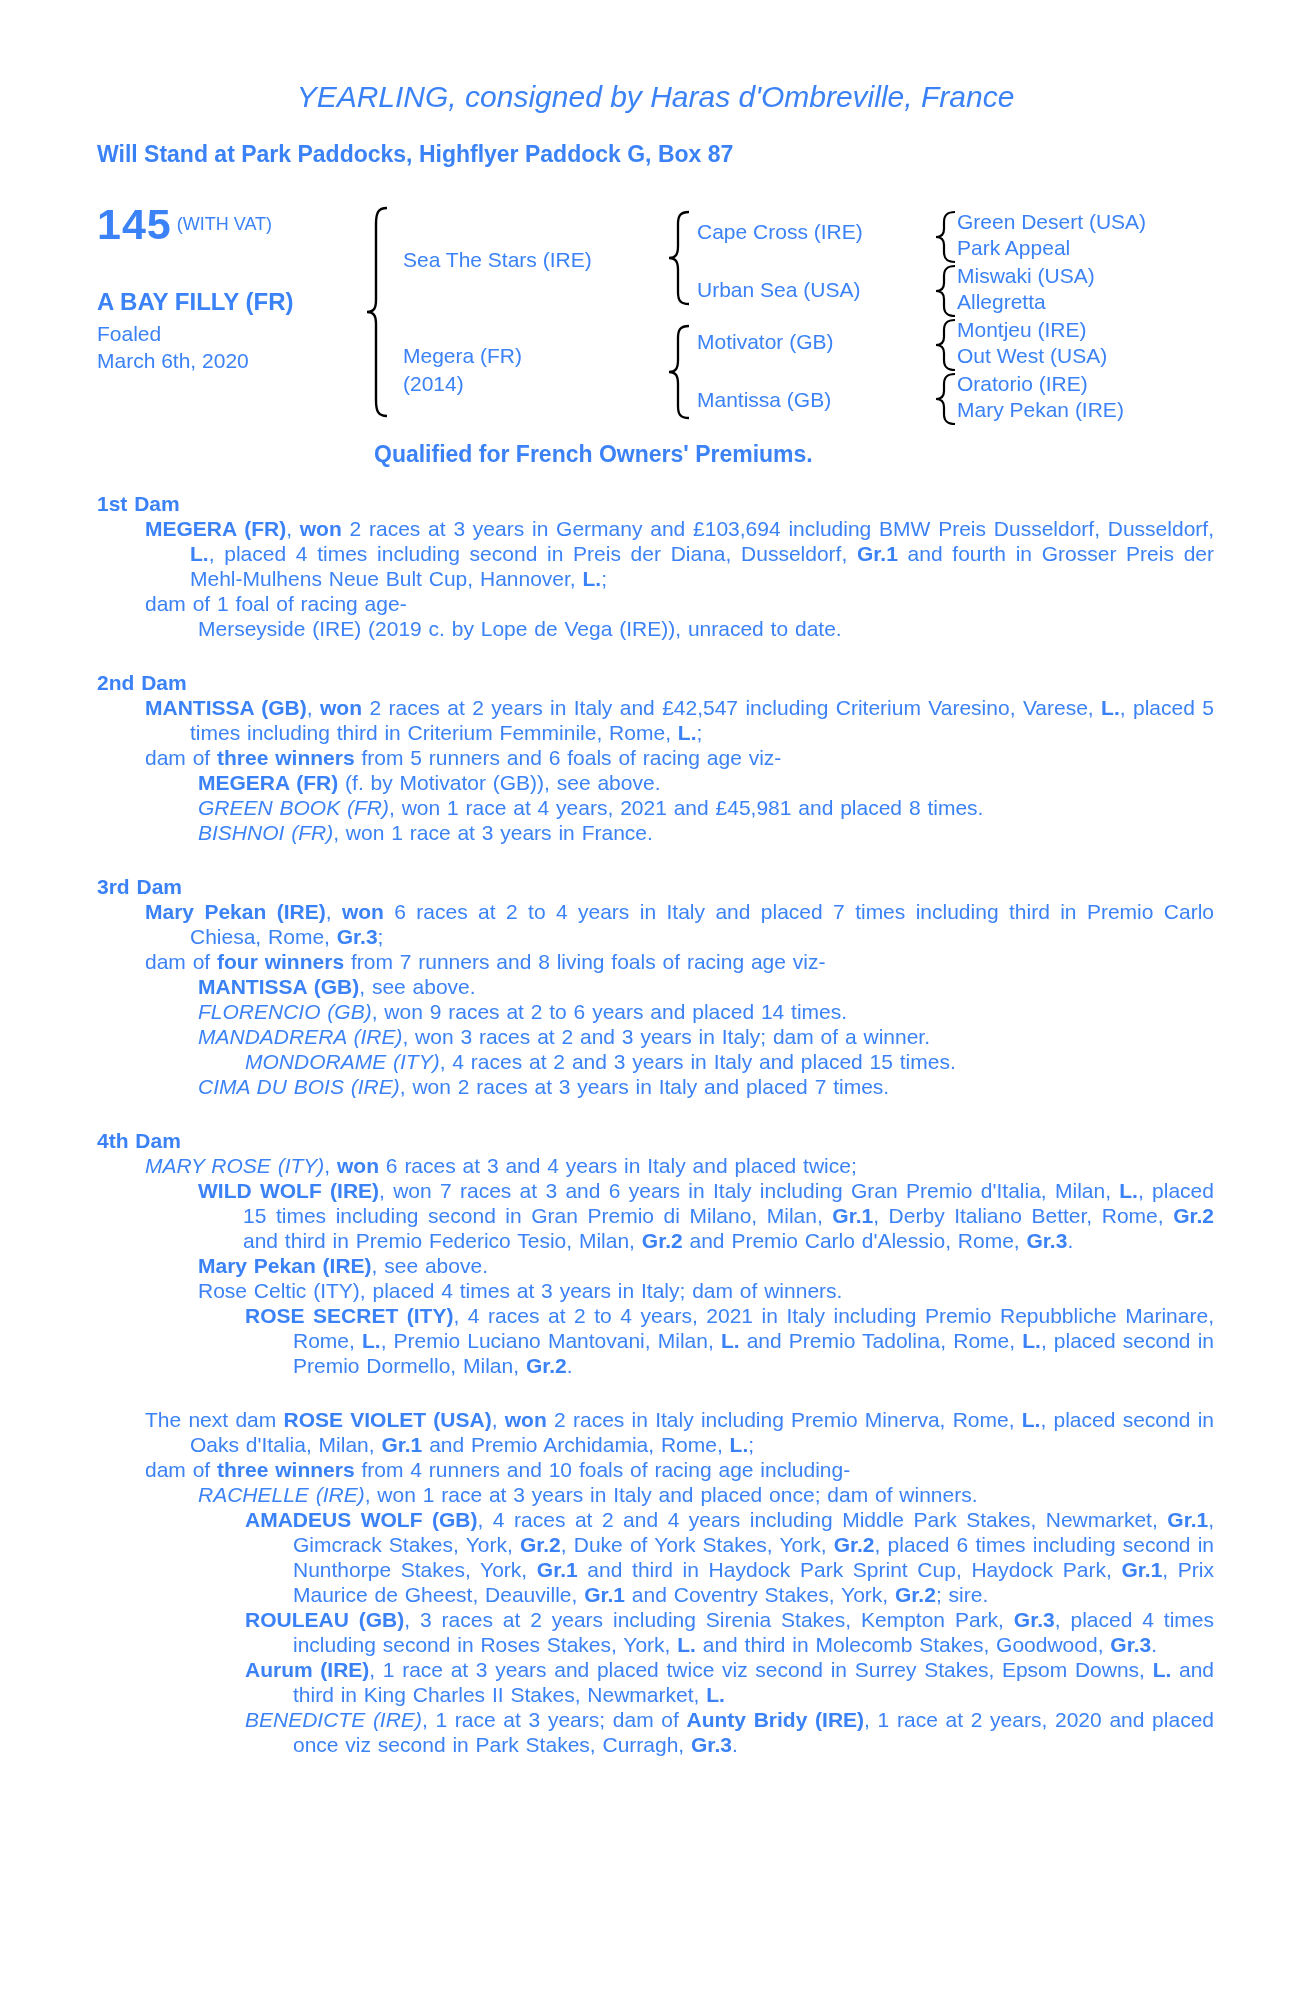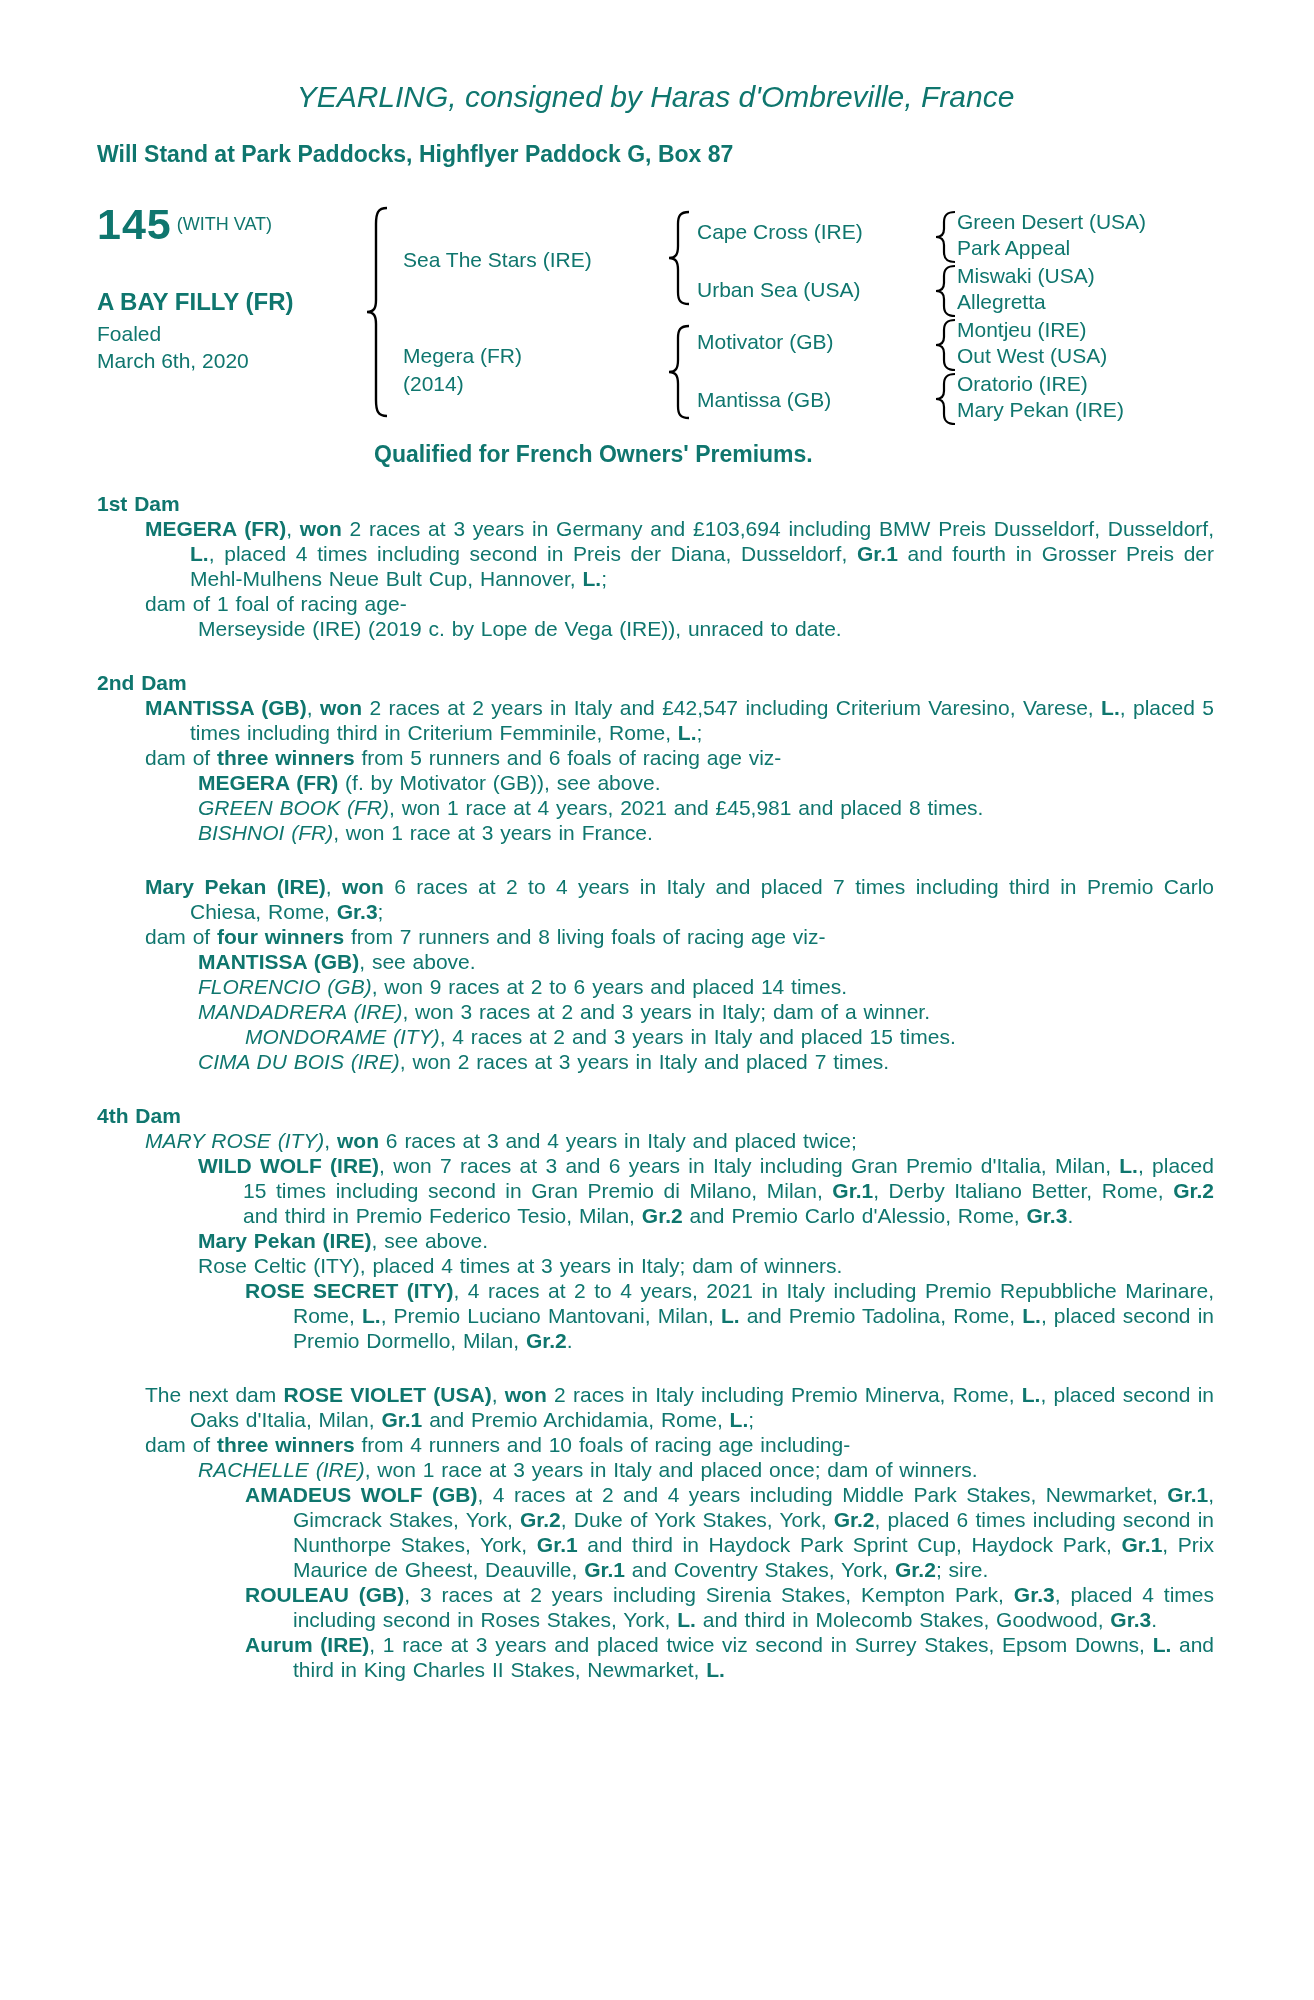--- a/index.html
+++ b/index.html
@@ -1,18 +1,18 @@
 <!DOCTYPE html>
 <html><head>
 <meta charset="utf-8">
 <style>
   html,body { margin:0; padding:0; background:#e8e8e8; }
   .page {
     width:1314px; height:2000px; margin:0 auto; background:#ffffff;
-    font-family:"Liberation Sans", sans-serif; color:#0f766e;
+    font-family:"Liberation Sans", sans-serif; color:#3b82f6;
     padding:80px 100px 0 97px; box-sizing:border-box; overflow:hidden;
   }
   .doc-title { text-align:center; font-style:italic; font-size:30px; line-height:34px; }
   .stand-line { margin-top:27px; font-weight:bold; font-size:23px; }
   .lot-header { position:relative; height:236px; margin-top:30px; }
   .abs { position:absolute; }
   .lot-number { font-size:43px; font-weight:bold; letter-spacing:1px; }
   .vat { font-size:18px; font-weight:normal; margin-left:5px; }
   .lot-number-row { display:flex; align-items:center; }
   .horse-name { font-size:24px; font-weight:bold; }
@@ -106,20 +106,21 @@
       </section>
       <section>
         <div class="section-heading">2nd Dam</div>
         <div class="para l0"><span class="s-b">MANTISSA (GB)</span><span>, </span><span class="s-b">won</span><span> 2 races at 2 years in Italy and £42,547 including Criterium Varesino, Varese, </span><span class="s-b">L.</span><span>, placed 5 times including third in Criterium Femminile, Rome, </span><span class="s-b">L.</span><span>;</span></div>
         <div class="para l0"><span>dam of </span><span class="s-b">three winners</span><span> from 5 runners and 6 foals of racing age viz-</span></div>
         <div class="para l1"><span class="s-b">MEGERA (FR)</span><span> (f. by Motivator (GB)), see above.</span></div>
         <div class="para l1"><span class="s-i">GREEN BOOK (FR)</span><span>, won 1 race at 4 years, 2021 and £45,981 and placed 8 times.</span></div>
         <div class="para l1"><span class="s-i">BISHNOI (FR)</span><span>, won 1 race at 3 years in France.</span></div>
       </section>
       <section>
+        <div class="section-heading">3rd Dam</div>
         <div class="para l0"><span class="s-b">Mary Pekan (IRE)</span><span>, </span><span class="s-b">won</span><span> 6 races at 2 to 4 years in Italy and placed 7 times including third in Premio Carlo Chiesa, Rome, </span><span class="s-b">Gr.3</span><span>;</span></div>
         <div class="para l0"><span>dam of </span><span class="s-b">four winners</span><span> from 7 runners and 8 living foals of racing age viz-</span></div>
         <div class="para l1"><span class="s-b">MANTISSA (GB)</span><span>, see above.</span></div>
         <div class="para l1"><span class="s-i">FLORENCIO (GB)</span><span>, won 9 races at 2 to 6 years and placed 14 times.</span></div>
         <div class="para l1"><span class="s-i">MANDADRERA (IRE)</span><span>, won 3 races at 2 and 3 years in Italy; dam of a winner.</span></div>
         <div class="para l2"><span class="s-i">MONDORAME (ITY)</span><span>, 4 races at 2 and 3 years in Italy and placed 15 times.</span></div>
         <div class="para l1"><span class="s-i">CIMA DU BOIS (IRE)</span><span>, won 2 races at 3 years in Italy and placed 7 times.</span></div>
       </section>
       <section>
         <div class="section-heading">4th Dam</div>
@@ -129,16 +130,17 @@
         <div class="para l1"><span>Rose Celtic (ITY), placed 4 times at 3 years in Italy; dam of winners.</span></div>
         <div class="para l2"><span class="s-b">ROSE SECRET (ITY)</span><span>, 4 races at 2 to 4 years, 2021 in Italy including Premio Repubbliche Marinare, Rome, </span><span class="s-b">L.</span><span>, Premio Luciano Mantovani, Milan, </span><span class="s-b">L.</span><span> and Premio Tadolina, Rome, </span><span class="s-b">L.</span><span>, placed second in Premio Dormello, Milan, </span><span class="s-b">Gr.2</span><span>.</span></div>
       </section>
       <section>
         <div class="para l0"><span>The next dam </span><span class="s-b">ROSE VIOLET (USA)</span><span>, </span><span class="s-b">won</span><span> 2 races in Italy including Premio Minerva, Rome, </span><span class="s-b">L.</span><span>, placed second in Oaks d'Italia, Milan, </span><span class="s-b">Gr.1</span><span> and Premio Archidamia, Rome, </span><span class="s-b">L.</span><span>;</span></div>
         <div class="para l0"><span>dam of </span><span class="s-b">three winners</span><span> from 4 runners and 10 foals of racing age including-</span></div>
         <div class="para l1"><span class="s-i">RACHELLE (IRE)</span><span>, won 1 race at 3 years in Italy and placed once; dam of winners.</span></div>
         <div class="para l2"><span class="s-b">AMADEUS WOLF (GB)</span><span>, 4 races at 2 and 4 years including Middle Park Stakes, Newmarket, </span><span class="s-b">Gr.1</span><span>, Gimcrack Stakes, York, </span><span class="s-b">Gr.2</span><span>, Duke of York Stakes, York, </span><span class="s-b">Gr.2</span><span>, placed 6 times including second in Nunthorpe Stakes, York, </span><span class="s-b">Gr.1</span><span> and third in Haydock Park Sprint Cup, Haydock Park, </span><span class="s-b">Gr.1</span><span>, Prix Maurice de Gheest, Deauville, </span><span class="s-b">Gr.1</span><span> and Coventry Stakes, York, </span><span class="s-b">Gr.2</span><span>; sire.</span></div>
         <div class="para l2"><span class="s-b">ROULEAU (GB)</span><span>, 3 races at 2 years including Sirenia Stakes, Kempton Park, </span><span class="s-b">Gr.3</span><span>, placed 4 times including second in Roses Stakes, York, </span><span class="s-b">L.</span><span> and third in Molecomb Stakes, Goodwood, </span><span class="s-b">Gr.3</span><span>.</span></div>
         <div class="para l2"><span class="s-b">Aurum (IRE)</span><span>, 1 race at 3 years and placed twice viz second in Surrey Stakes, Epsom Downs, </span><span class="s-b">L.</span><span> and third in King Charles II Stakes, Newmarket, </span><span class="s-b">L.</span></div>
+        <div class="para l2"><span class="s-i">BENEDICTE (IRE)</span><span>, 1 race at 3 years; dam of </span><span class="s-b">Aunty Bridy (IRE)</span><span>, 1 race at 2 years, 2020 and placed once viz second in Park Stakes, Curragh, </span><span class="s-b">Gr.3</span><span>.</span></div>
       </section>
     </div>
 
 </div>
 
 </body></html>

